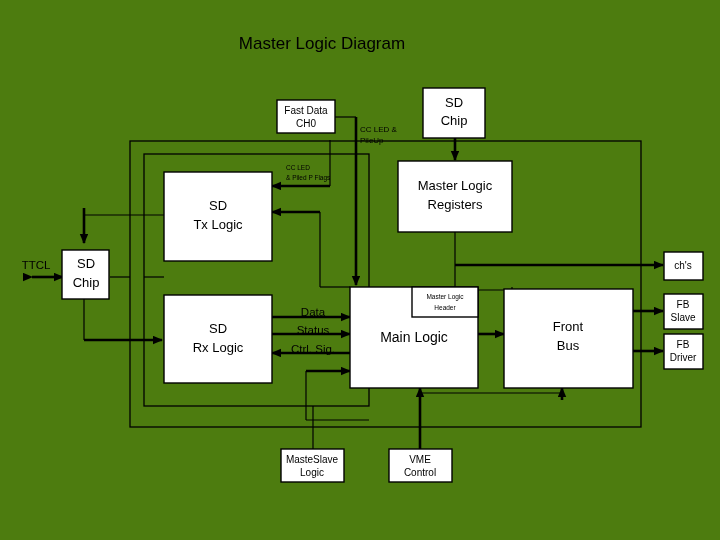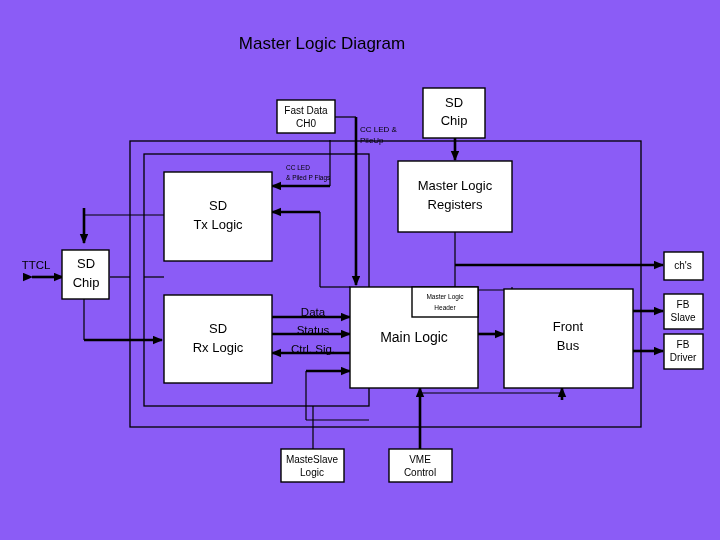--- a/index.html
+++ b/index.html
@@ -10,21 +10,21 @@
   body {
     width: 720px;
     height: 540px;
     font-family: "Liberation Sans", sans-serif;
     overflow: hidden;
   }
   #diagram-root {
     position: relative;
     width: 720px;
     height: 540px;
-    background: #8b5cf6;
+    background: #4d7c0f;
   }
   svg#diagram-svg {
     display: block;
     width: 720px;
     height: 540px;
   }
   .box-rect {
     fill: #ffffff;
     stroke: #000000;
     stroke-width: 1.4;

